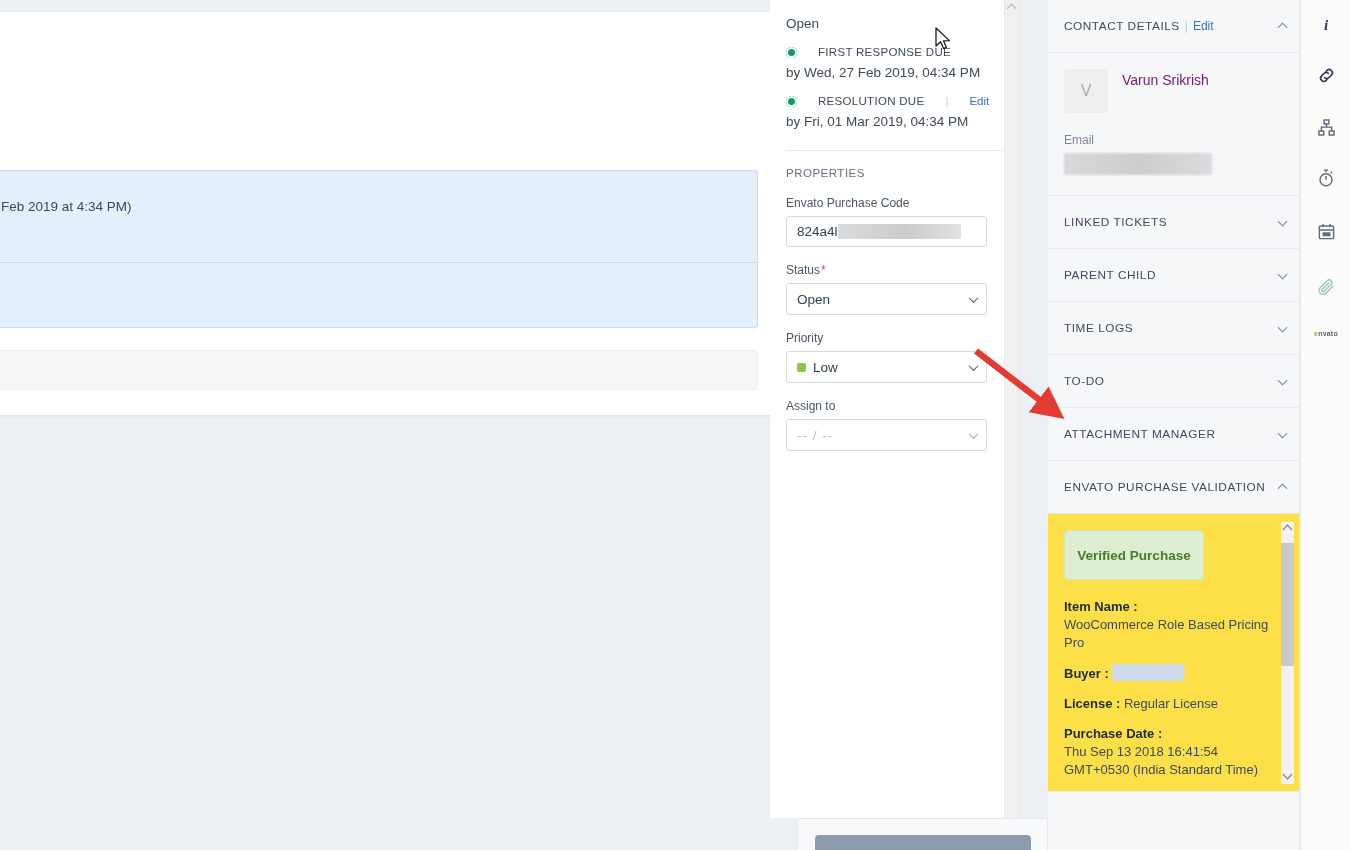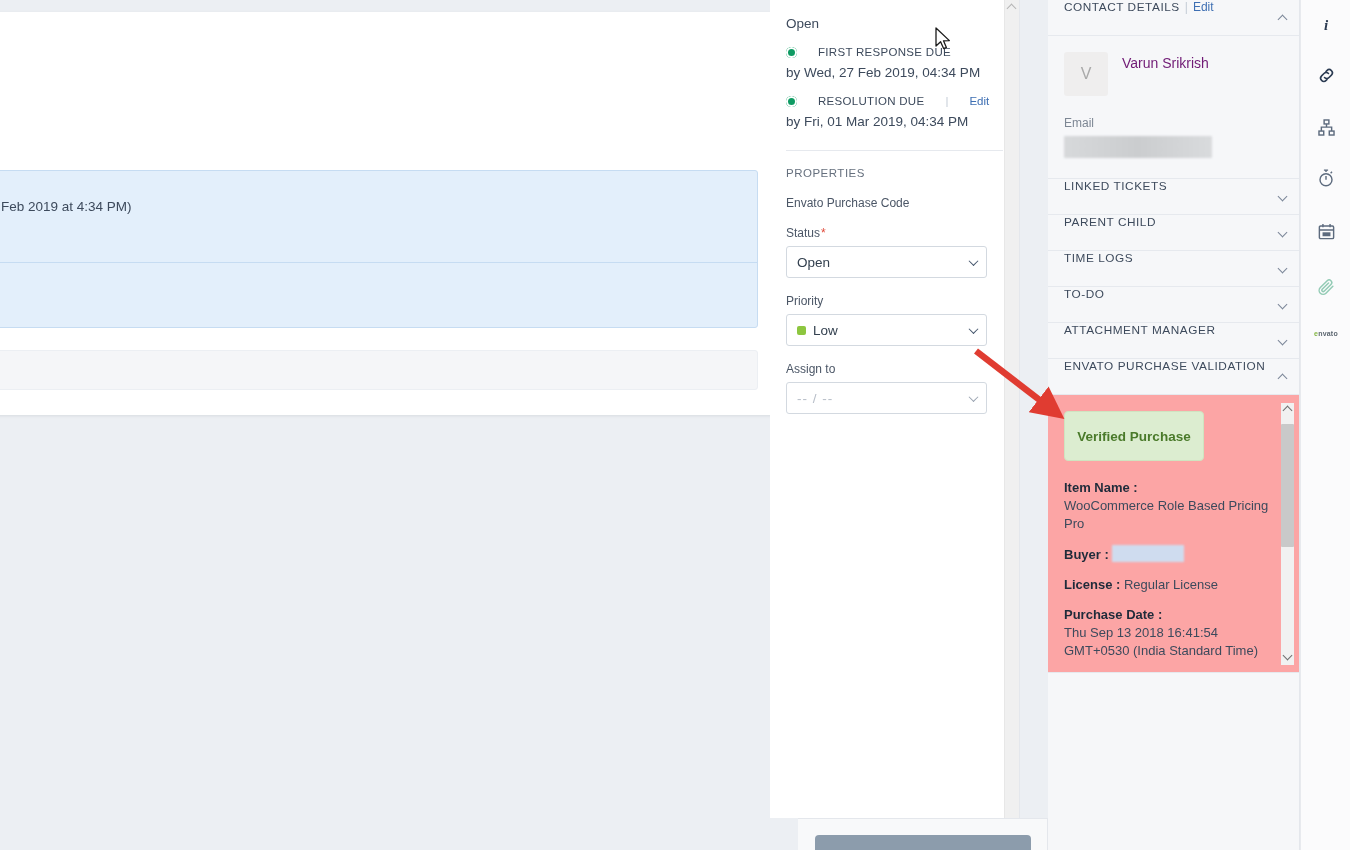--- a/index.html
+++ b/index.html
@@ -209,22 +209,23 @@
   .right-pane {
     position: absolute;
     left: 1048px; top: 0;
     width: 252px; height: 850px;
     background: #f6f7f9;
     border-right: 1px solid #e4e7ec;
     overflow: hidden;
   }
   .acc-head {
     position: relative;
-    height: 36px;
+    height: 53px;
     display: flex;
+    align-items: center;
     padding: 0 26px 0 16px;
     border-bottom: 1px solid #e6e9ee;
     cursor: pointer;
     background: #f6f7f9;
   }
   .acc-head .t {
     font-size: 11.8px;
     letter-spacing: .55px;
     color: #3d4a5c;
   }
@@ -274,21 +275,21 @@
     filter: blur(0.8px);
     border-radius: 1px;
   }
 
   
   .env-body {
     position: relative;
     padding: 16px 30px 10px 16px;
     height: 278px;
     overflow: hidden;
-    background: #fca5a5;
+    background: #fde047;
     border-bottom: 1px solid #e6e9ee;
   }
   .verified-badge {
     width: 140px; height: 50px;
     background: #dcedd0;
     border: 1px solid #cfe4c0;
     border-radius: 4px;
     display: flex;
     align-items: center;
     justify-content: center;
@@ -412,20 +413,24 @@
         <div class="due-date">by Fri, 01 Mar 2019, 04:34 PM</div>
       </div>
 
       <div class="divider"></div>
 
       <div class="section-title">PROPERTIES</div>
 
 
       <div class="field">
         <span class="field-label">Envato Purchase Code</span>
+        <div class="ctl" style="padding-right:10px;">
+          <span>824a4l</span>
+            <span class="masked" style="width:123px;"></span>
+        </div>
       </div>
 
 
       <div class="field">
         <span class="field-label"><span>Status</span><span class="req">*</span></span>
         <div class="ctl tall">
           <span>Open</span>
           <span class="caret"></span>
         </div>
       </div>

